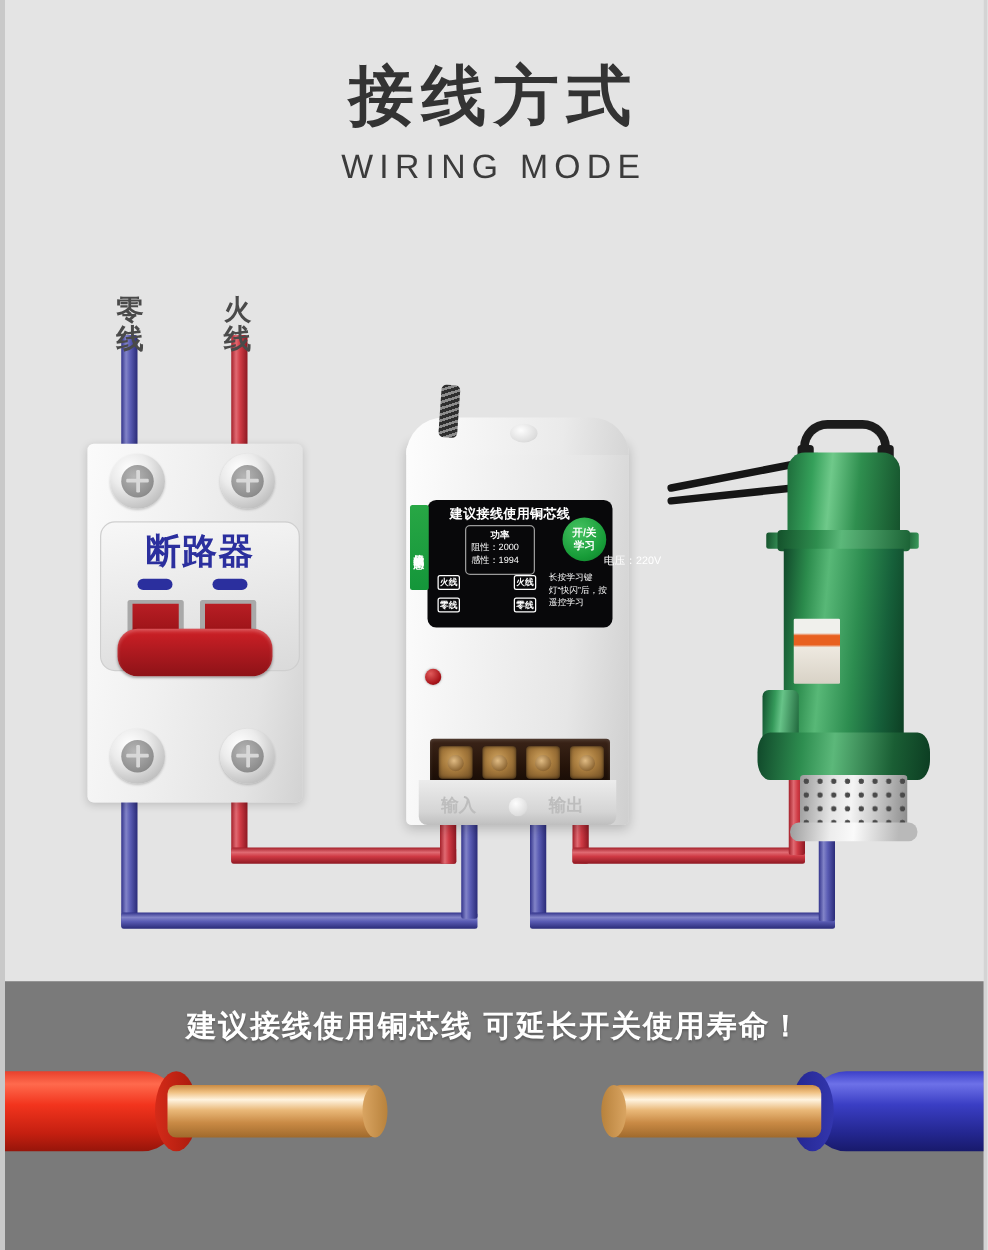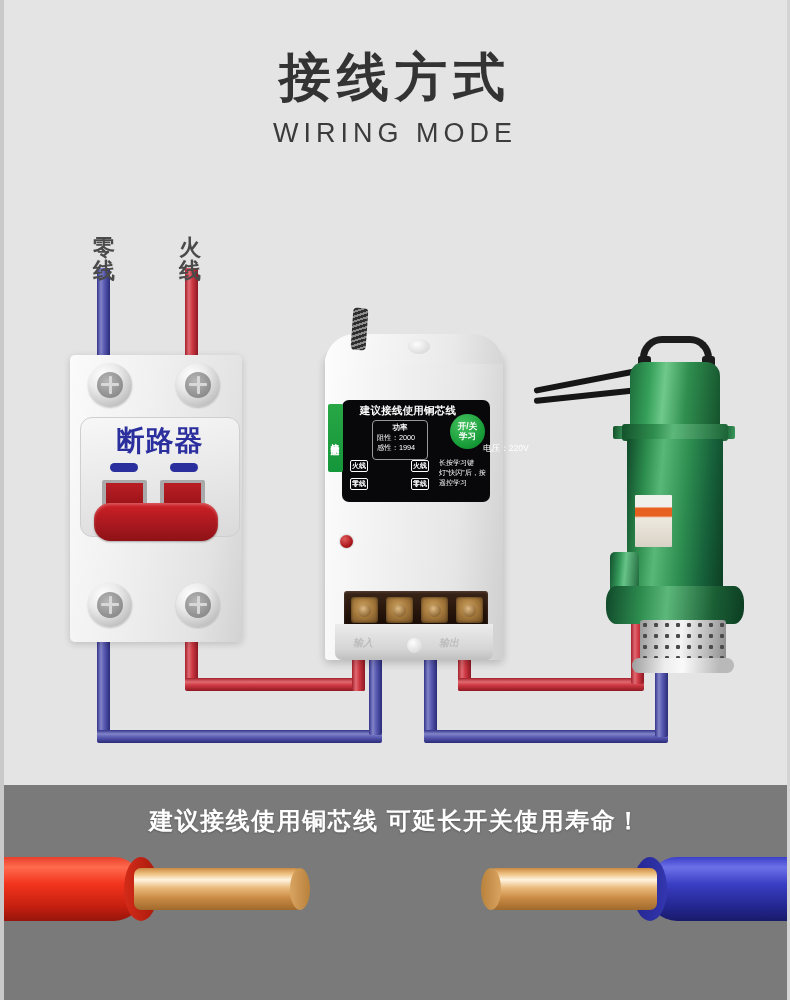--- a/index.html
+++ b/index.html
@@ -215,21 +215,21 @@
     position:absolute; left:10px; top:272px; width:158px; height:36px;
     background:linear-gradient(180deg,#ececec,#d5d5d5 70%,#bfbfbf);
     border-radius:0 0 7px 7px;
   }
   #base-screw {
     position:absolute; left:72px; top:14px; width:15px; height:15px;
     border-radius:50%;
     background:radial-gradient(circle at 38% 32%,#fdfdfd,#dedede 70%,#c2c2c2);
   }
   .base-text {
-    position:absolute; top:12px; color:#bdbdbd; font-size:10px; font-weight:bold;font-style:italic;
+    position:absolute; top:12px; color:#bdbdbd; font-size:14px; font-weight:bold;
   }
   #base-text-in  { left:18px; }
   #base-text-out { left:104px; }
 
   
   #water-pump { position:absolute; left:596px; top:336px; width:156px; height:345px; }
   #pump-handle {
     position:absolute; left:44px; top:0px; width:72px; height:26px;
     border:7px solid #1c1c1c; border-bottom:none;
     border-radius:22px 22px 0 0;

